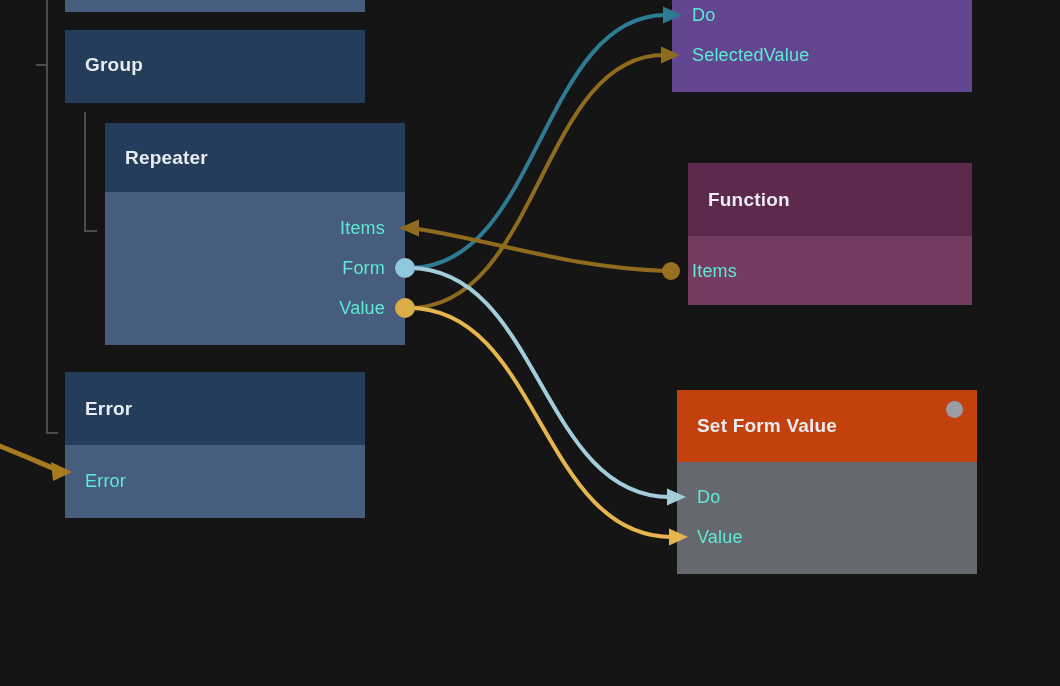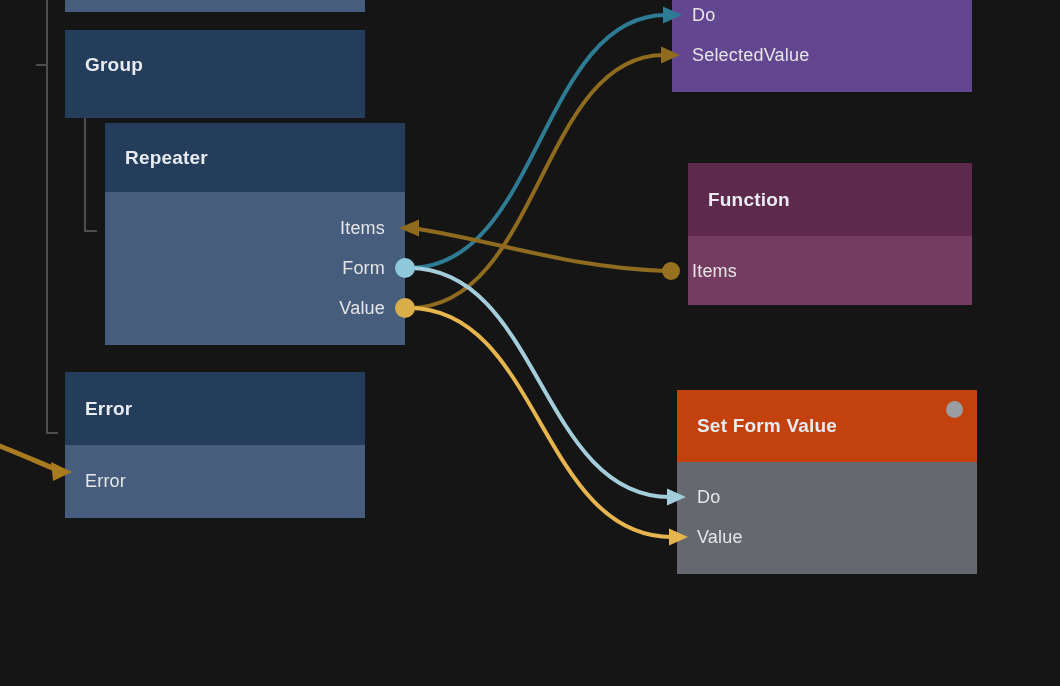--- a/index.html
+++ b/index.html
@@ -10,42 +10,42 @@
     -webkit-font-smoothing:antialiased;
   }
   .node{position:absolute;box-sizing:border-box;}
   .node-header{
     display:flex;align-items:center;padding:0 20px;
     font-size:19px;font-weight:bold;color:#e8ebf1;letter-spacing:.2px;
   }
   .node-body{position:relative;}
   .port{
     position:absolute;height:24px;line-height:24px;
-    font-size:18px;color:#e5e5e5;letter-spacing:.2px;white-space:nowrap;
+    font-size:18px;color:#5eead4;letter-spacing:.2px;white-space:nowrap;
   }
   .port.left{left:20px;}
   .port.right{right:20px;text-align:right;}
   .tree-line{position:absolute;background:#4d4d4d;}
   .status-dot{position:absolute;border-radius:50%;}
   svg.wires{position:absolute;left:0;top:0;pointer-events:none;}
 </style>
 </head>
 <body>
 
 <div class="canvas">
 
   <div class="tree-line" style="left:46px;top:0;width:2px;height:434px;"></div>
   <div class="tree-line" style="left:36px;top:64px;width:10px;height:2px;"></div>
   <div class="tree-line" style="left:46px;top:432px;width:12px;height:2px;"></div>
   <div class="tree-line" style="left:84px;top:112px;width:2px;height:120px;"></div>
   <div class="tree-line" style="left:84px;top:230px;width:13px;height:2px;"></div>
 
   <div class="node" style="left: 65px; top: 0px; width: 300px; height: 12px; background: rgb(71, 93, 125);"></div>
 
-  <div class="node" style="left: 65px; top: 30px; width: 300px; height: 88px; background: rgb(35, 61, 90);">
+  <div class="node" style="left: 65px; top: 30px; width: 300px; height: 73px; background: rgb(35, 61, 90);">
     <div class="node-header" style="height:70px;">Group</div>
   </div>
 
   <div class="node" style="left:105px;top:123px;width:300px;height:156px;">
     <div class="node-header" style="height: 69px; background: rgb(35, 61, 90);">Repeater</div>
     <div class="node-body" style="height: 153px; background: rgb(71, 93, 125);"></div>
     <div class="port right" style="top:93px;">Items</div>
     <div class="port right" style="top:133px;">Form</div>
     <div class="port right" style="top:173px;">Value</div>
   </div>

